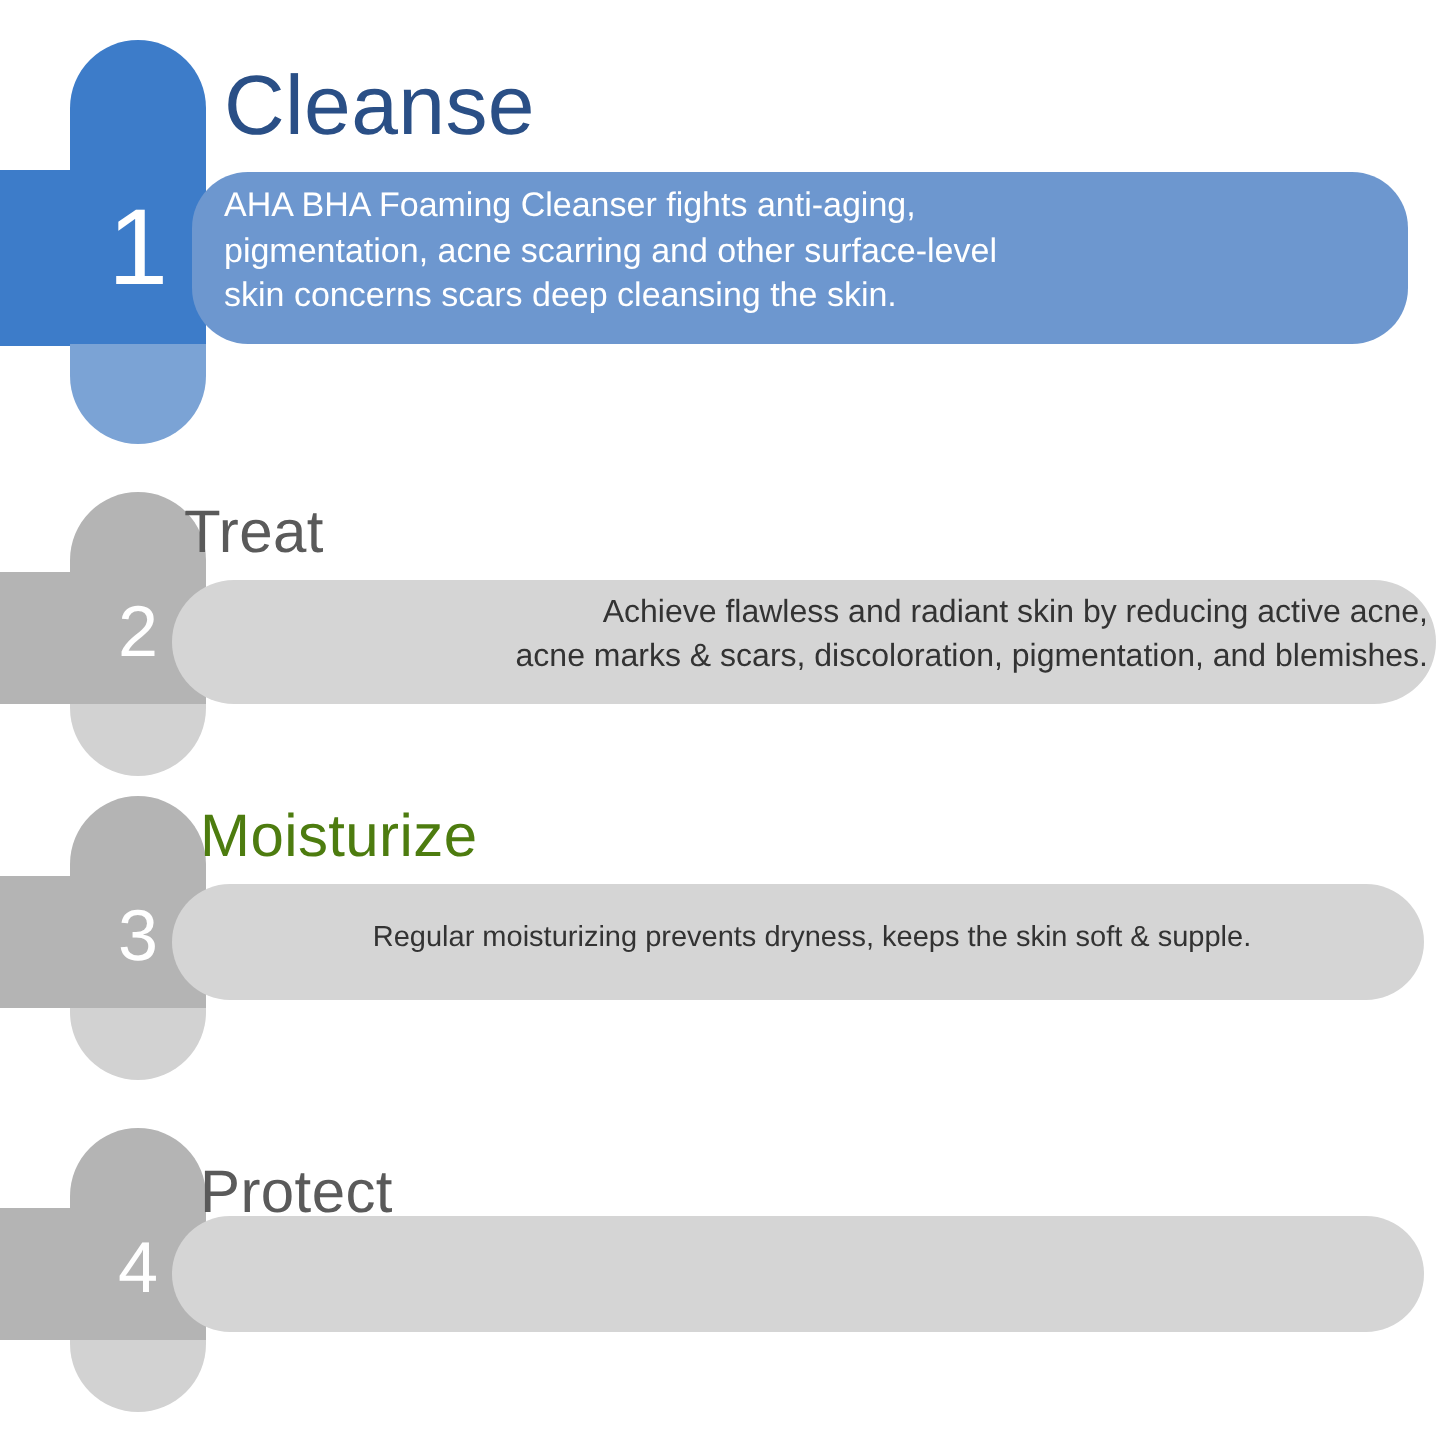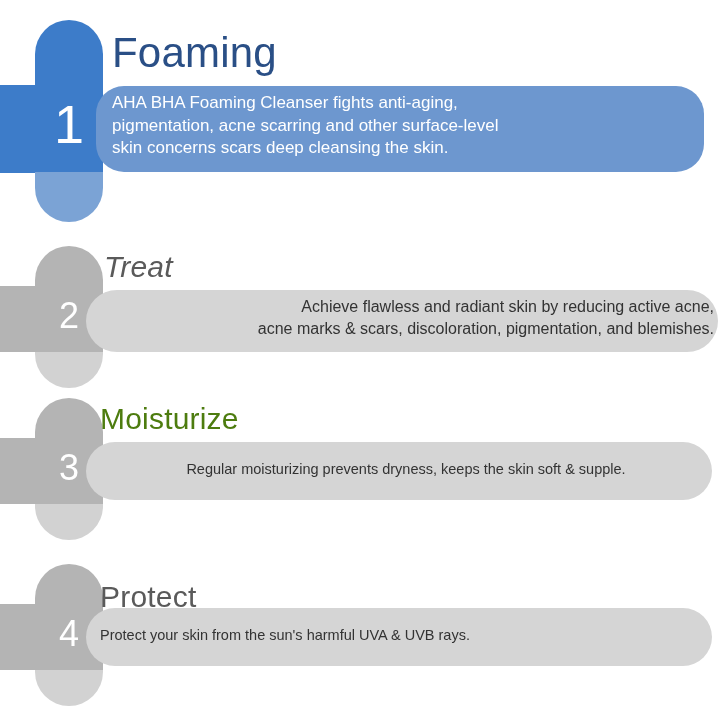--- a/index.html
+++ b/index.html
@@ -129,21 +129,21 @@
   
   #step-2 { top: 240px; height: 150px; }
   #step-2 .badge-arm   { top: 46px;  height: 66px;  background: #b4b4b4; border-radius: 34px; }
   #step-2 .badge-pill  { top: 6px;   height: 142px; }
   #step-2 .badge-pill-top    { height: 106px; background: #b4b4b4; }
   #step-2 .badge-pill-bottom { height: 36px;  background: #d2d2d2; }
   #step-2 .badge-number {
     top: 58px; font-size: 36px; color: #ffffff;
   }
   #step-2 .headline {
-    left: 104px; top: 12px; font-size: 30px; color: #5a5a5a; font-style: italic;
+    left: 92px; top: 12px; font-size: 30px; color: #5a5a5a;
   }
   #step-2 .body-bar {
     left: 86px; top: 50px; width: 632px; height: 62px;
     background: #d5d5d5; border-radius: 31px;
   }
   #step-2 .body-text {
     left: 104px; top: 56px; width: 610px;
     font-size: 16px; color: #333333; line-height: 1.38; text-align: right;
   }
 
@@ -196,21 +196,21 @@
 
   <div class="step" id="step-1">
     <div class="badge">
       <div class="badge-arm"></div>
       <div class="badge-pill">
         <div class="badge-pill-top"></div>
         <div class="badge-pill-bottom"></div>
       </div>
     </div>
     <div class="badge-number">1</div>
-    <div class="headline">Foaming</div>
+    <div class="headline">Cleanse</div>
     <div class="body-bar"></div>
     <div class="body-text">AHA BHA Foaming Cleanser fights anti-aging,
 pigmentation, acne scarring and other surface-level
 skin concerns scars deep cleansing the skin.</div>
   </div>
 
   <div class="step" id="step-2">
     <div class="badge">
       <div class="badge-arm"></div>
       <div class="badge-pill">
@@ -243,16 +243,15 @@
     <div class="badge">
       <div class="badge-arm"></div>
       <div class="badge-pill">
         <div class="badge-pill-top"></div>
         <div class="badge-pill-bottom"></div>
       </div>
     </div>
     <div class="badge-number">4</div>
     <div class="headline">Protect</div>
     <div class="body-bar"></div>
-    <div class="body-text">Protect your skin from the sun's harmful UVA &amp; UVB rays.</div>
   </div>
 
 </div>
 
 </body></html>

